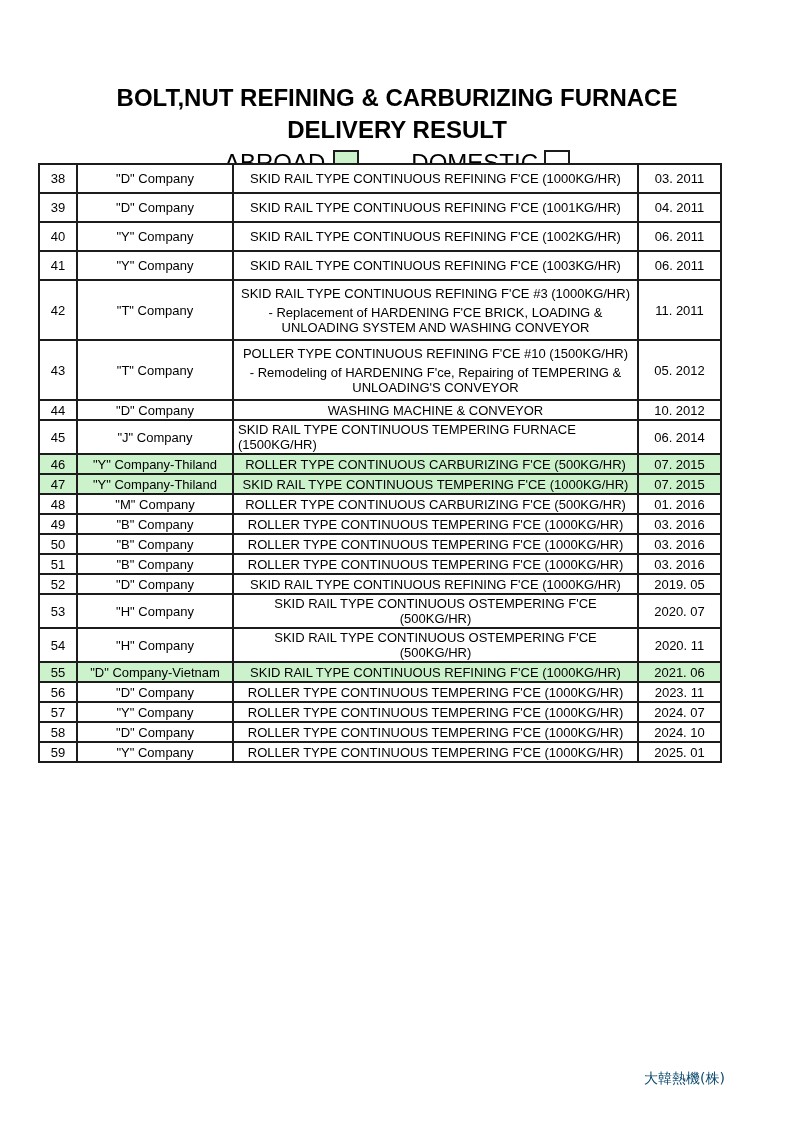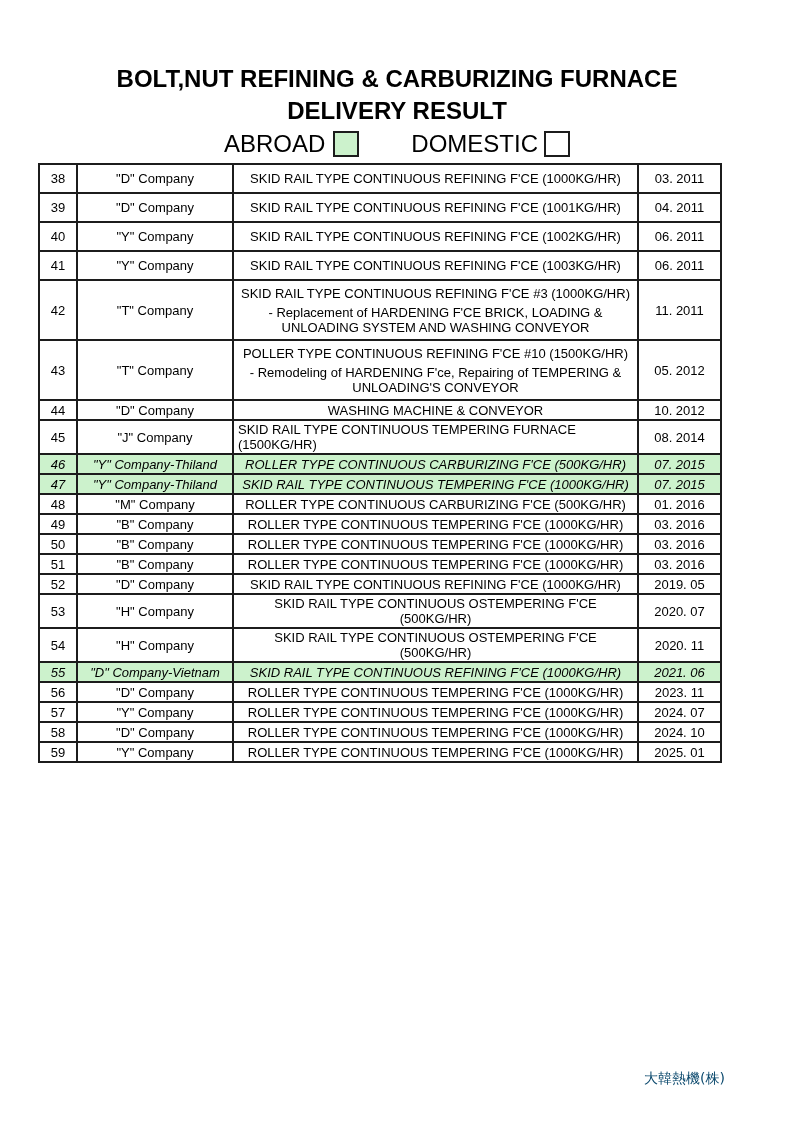--- a/index.html
+++ b/index.html
@@ -6,21 +6,21 @@
   html, body { background: #ffffff; }
   .page {
     position: relative;
     width: 794px;
     height: 1123px;
     background: #ffffff;
     font-family: "Liberation Sans", sans-serif;
     color: #000;
     overflow: hidden;
   }
-  .header { padding-top: 63px; text-align: center; }
+  .header { padding-top: 82px; text-align: center; }
   .title-line {
     font-size: 24px;
     font-weight: bold;
     line-height: 32px;
     letter-spacing: 0px;
     color: #000;
   }
   .legend {
     display: flex;
     justify-content: center;
@@ -52,21 +52,21 @@
     font-size: 13px;
     text-align: center;
     vertical-align: middle;
     padding: 1px 2px;
     overflow: hidden;
     background: #ffffff;
   }
   tr.size-a { height: 29px; }
   tr.size-b { height: 60px; }
   tr.size-c { height: 20px; }
-  tr.hl td { background: var(--hl, #ccf2cc); font-style: italic; }
+  tr.hl td { background: var(--hl, #ccf2cc); }
   td.desc div { line-height: 15px; }
   tr.size-b td.desc div:nth-child(2) { margin-top: 4px; }
   td.desc.left { text-align: left; padding-left: 4px; }
   .footer {
     position: absolute;
     top: 1070px;
     right: 69px;
     font-size: 14px;
     font-family: "DejaVu Sans", "Liberation Sans", sans-serif;
     color: #0c4a6e;
@@ -156,21 +156,21 @@
           </td>
           <td class="date">10. 2012</td>
         </tr>
         <tr class="size-c">
           <td class="no">45</td>
           <td class="co">"J" Company</td>
           <td class="desc left">
             <div>SKID RAIL TYPE CONTINUOUS TEMPERING FURNACE</div>
             <div>(1500KG/HR)</div>
           </td>
-          <td class="date">08. 2014</td>
+          <td class="date">06. 2014</td>
         </tr>
         <tr class="size-c hl">
           <td class="no">46</td>
           <td class="co">"Y" Company-Thiland</td>
           <td class="desc">
             <div>ROLLER TYPE CONTINUOUS CARBURIZING F'CE (500KG/HR)</div>
           </td>
           <td class="date">07. 2015</td>
         </tr>
         <tr class="size-c hl">

